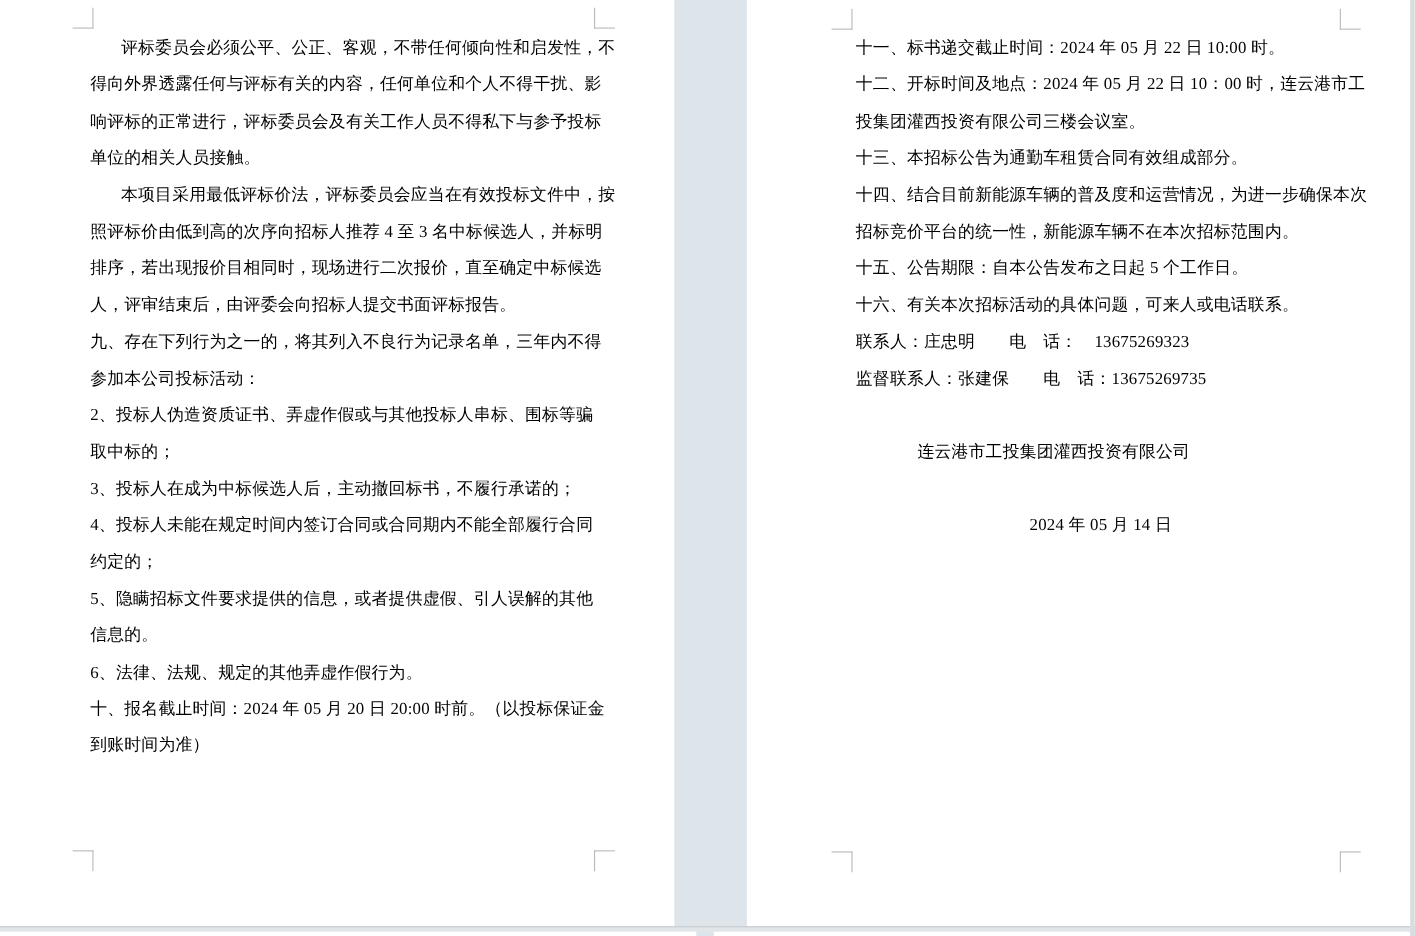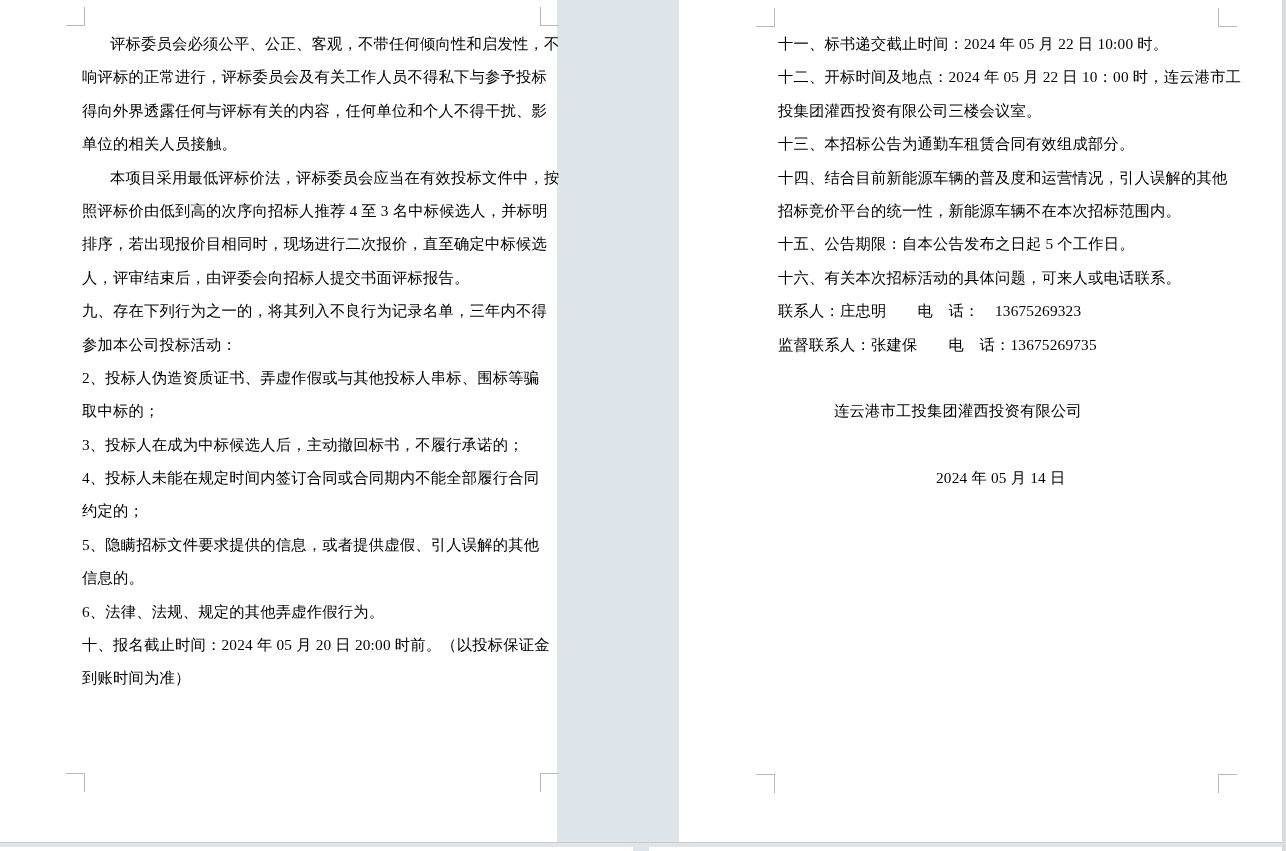--- a/index.html
+++ b/index.html
@@ -4,21 +4,21 @@
 <style>
   html,body{margin:0;padding:0;}
   body{
     width:1286px;height:851px;position:relative;overflow:hidden;
     background:#dde4ea;
     font-family:"Liberation Serif","DejaVu Serif",serif;
     color:#000;
   }
   .canvas{position:absolute;inset:0;}
   .page{position:absolute;top:0;height:842px;background:#ffffff;}
-  #page-0{left:0;width:557px;}
+  #page-0{left:0;width:613px;}
   #page-1{left:649px;width:633px;margin-left:30px;}
   .text-area{position:absolute;}
   #page-0 .text-area{left:82px;top:27px;width:458px;}
   #page-1 .text-area{left:99px;top:27px;width:443px;}
   .line{
     height:33.4px;line-height:33.4px;white-space:nowrap;
     font-size:15.3px;letter-spacing:0.2px;
   }
   .line.indent{padding-left:28px;}
   .line.center{white-space:nowrap;}
@@ -36,22 +36,22 @@
   .next-page.r{left:649px;width:633px;}
   .edge-strip{position:absolute;top:0;right:0;width:4px;height:851px;background:#d9dcde;}
 </style>
 </head>
 <body>
 
 <div class="canvas">
   <div class="page" id="page-0">
     <div class="text-area">
         <div class="line indent">评标委员会必须公平、公正、客观，不带任何倾向性和启发性，不</div>
+        <div class="line">得向外界透露任何与评标有关的内容，任何单位和个人不得干扰、影</div>
         <div class="line">响评标的正常进行，评标委员会及有关工作人员不得私下与参予投标</div>
-        <div class="line">得向外界透露任何与评标有关的内容，任何单位和个人不得干扰、影</div>
         <div class="line">单位的相关人员接触。</div>
         <div class="line indent">本项目采用最低评标价法，评标委员会应当在有效投标文件中，按</div>
         <div class="line">照评标价由低到高的次序向招标人推荐 4 至 3 名中标候选人，并标明</div>
         <div class="line">排序，若出现报价目相同时，现场进行二次报价，直至确定中标候选</div>
         <div class="line">人，评审结束后，由评委会向招标人提交书面评标报告。</div>
         <div class="line">九、存在下列行为之一的，将其列入不良行为记录名单，三年内不得</div>
         <div class="line">参加本公司投标活动：</div>
         <div class="line">2、投标人伪造资质证书、弄虚作假或与其他投标人串标、围标等骗</div>
         <div class="line">取中标的；</div>
         <div class="line">3、投标人在成为中标候选人后，主动撤回标书，不履行承诺的；</div>
@@ -67,21 +67,21 @@
       <div class="mark tr" style="left: 540px; top: 7px;"></div>
       <div class="mark bl" style="left: 66px; top: 773px;"></div>
       <div class="mark br" style="left: 540px; top: 773px;"></div>
     </div>
   <div class="page" id="page-1">
     <div class="text-area">
         <div class="line">十一、标书递交截止时间：2024 年 05 月 22 日 10:00 时。</div>
         <div class="line">十二、开标时间及地点：2024 年 05 月 22 日 10：00 时，连云港市工</div>
         <div class="line">投集团灌西投资有限公司三楼会议室。</div>
         <div class="line">十三、本招标公告为通勤车租赁合同有效组成部分。</div>
-        <div class="line">十四、结合目前新能源车辆的普及度和运营情况，引人误解的其他</div>
+        <div class="line">十四、结合目前新能源车辆的普及度和运营情况，为进一步确保本次</div>
         <div class="line">招标竞价平台的统一性，新能源车辆不在本次招标范围内。</div>
         <div class="line">十五、公告期限：自本公告发布之日起 5 个工作日。</div>
         <div class="line">十六、有关本次招标活动的具体问题，可来人或电话联系。</div>
         <div class="line">联系人：庄忠明　　电　话：　13675269323</div>
         <div class="line">监督联系人：张建保　　电　话：13675269735</div>
         <div class="line center" style="padding-left: 56px; margin-top: 33.4px;">连云港市工投集团灌西投资有限公司</div>
         <div class="line center" style="padding-left: 158px; margin-top: 33.4px;">2024 年 05 月 14 日</div>
       </div>
   <div class="mark tl" style="left: 77px; top: 8px;"></div>
       <div class="mark tr" style="left: 539px; top: 8px;"></div>

